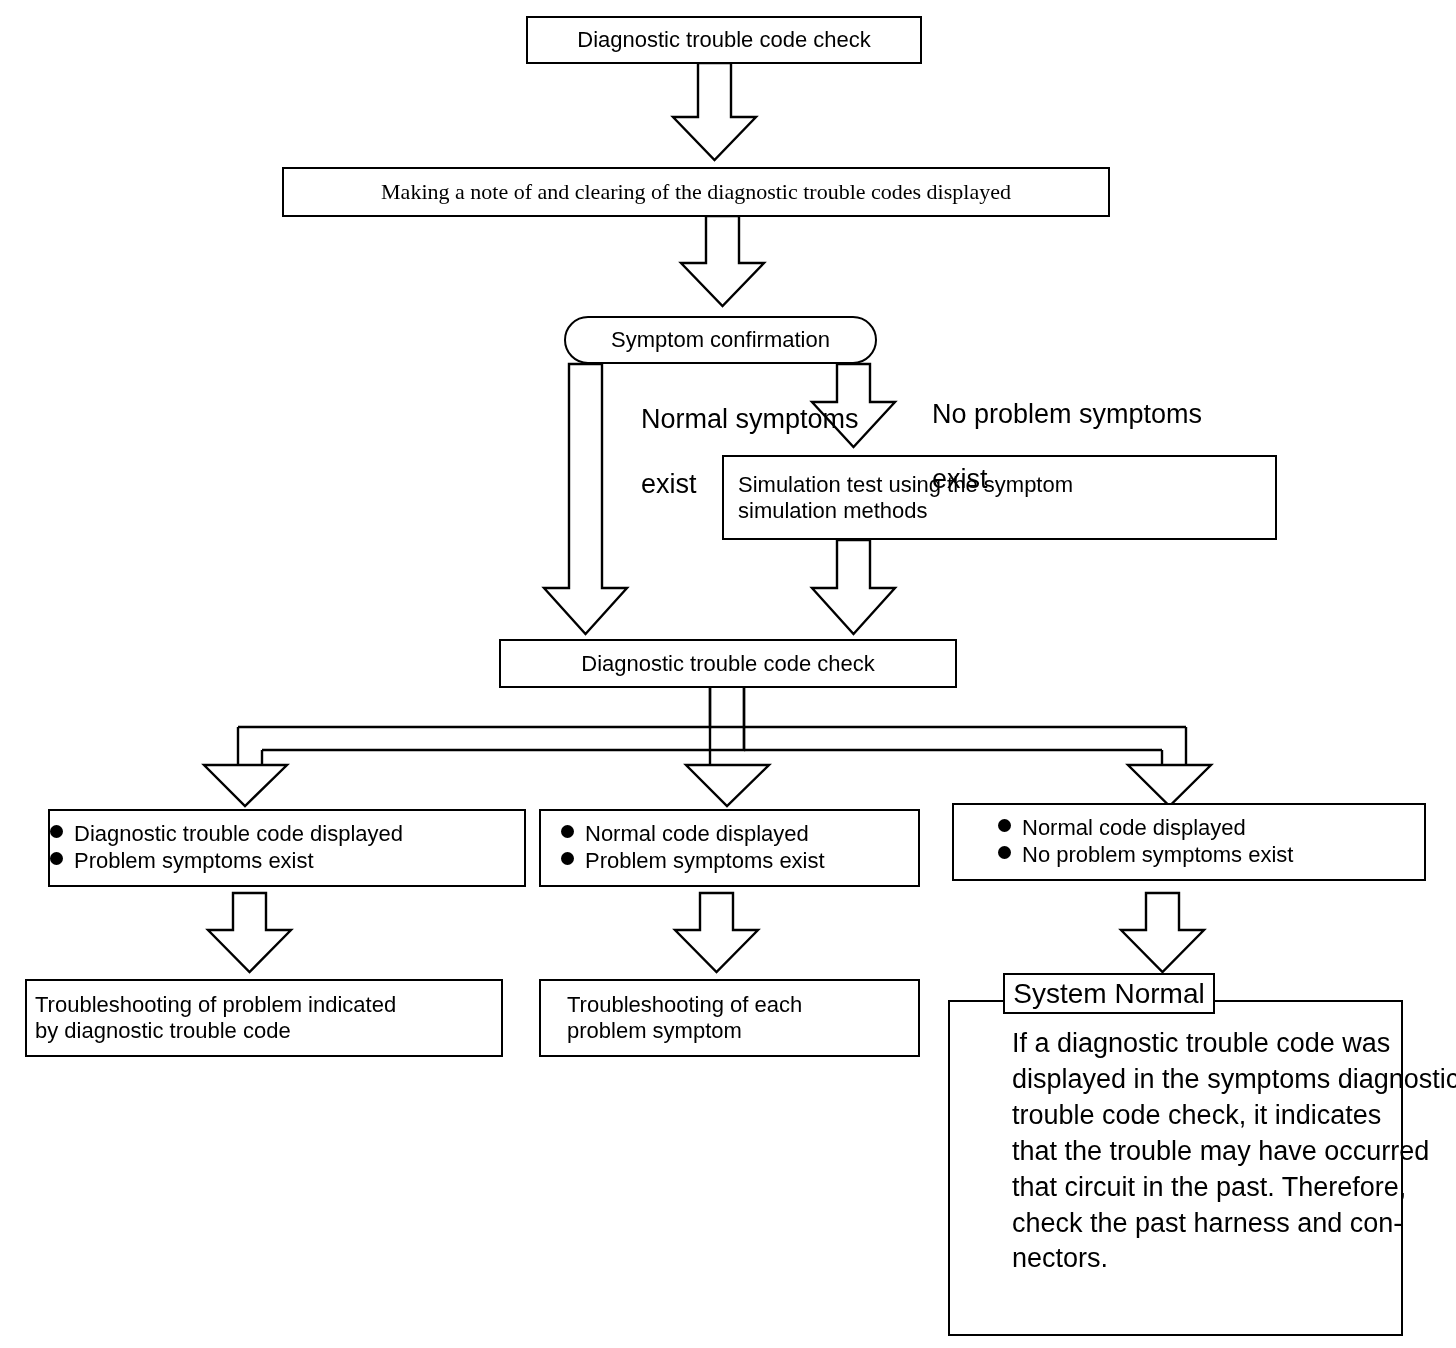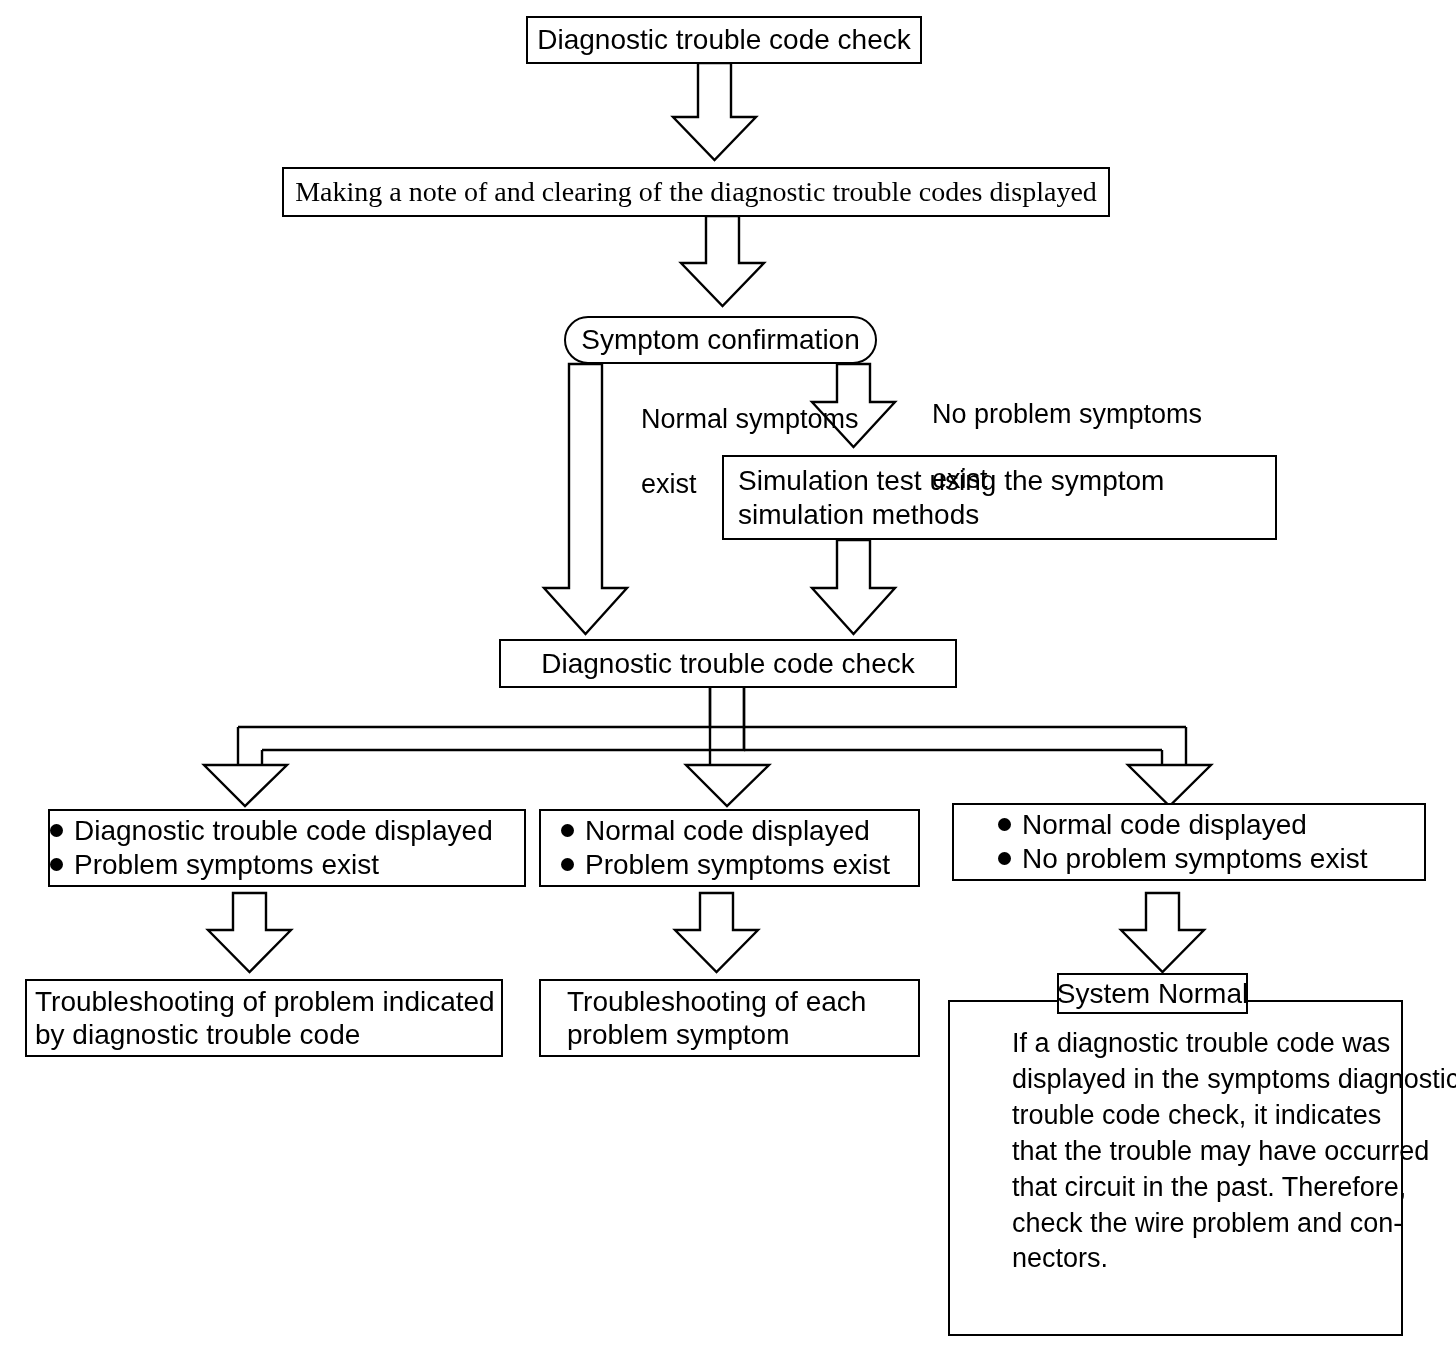--- a/index.html
+++ b/index.html
@@ -22,21 +22,21 @@
     justify-content:center;
   }
   .box .line{
     white-space:pre;
     line-height:1.18;
   }
   .c{align-items:center;text-align:center;}
   .l{align-items:flex-start;text-align:left;}
 
   
-  .t28{font-size:28px;}
+  .t28{font-size:22px;}
 
   .pad-l{padding-left:14px;padding-right:10px;}
   .brow{display:flex;align-items:baseline;white-space:pre;line-height:1.22;}
   .bdot{
     display:inline-block;width:13px;height:13px;border-radius:50%;
     background:#000;margin-right:11px;flex:none;position:relative;top:-3px;
   }
 
   
   .lbl{position:absolute;white-space:pre;line-height:1.2;font-size:27px;}
@@ -171,25 +171,25 @@
     <span class="line">by diagnostic trouble code</span>
   </div>
 
   <div class="box l t28" style="left:539px;top:979px;width:381px;height:78px;padding-left:26px;">
     <span class="line">Troubleshooting of each</span>
     <span class="line">problem symptom</span>
   </div>
 
   <div id="sysnormal-panel" style="left:948px;top:1000px;width:455px;height:336px;"></div>
 
-  <div id="sysnormal-tag" style="left:1057px;top:973px;width:191px;height:41px;">System Normal</div>
+  <div id="sysnormal-tag" style="left:1003px;top:973px;width:212px;height:41px;">System Normal</div>
 
   <div id="sysnormal-body" style="left:968px;top:1026px;width:430px;">
     <span class="line">If a diagnostic trouble code was</span>
     <span class="line">displayed in the symptoms diagnostic</span>
     <span class="line">trouble code check, it indicates</span>
     <span class="line">that the trouble may have occurred</span>
     <span class="line">that circuit in the past. Therefore,</span>
-    <span class="line">check the wire problem and con-</span>
+    <span class="line">check the past harness and con-</span>
     <span class="line">nectors.</span>
   </div>
 
 </div>
 
 </body></html>

